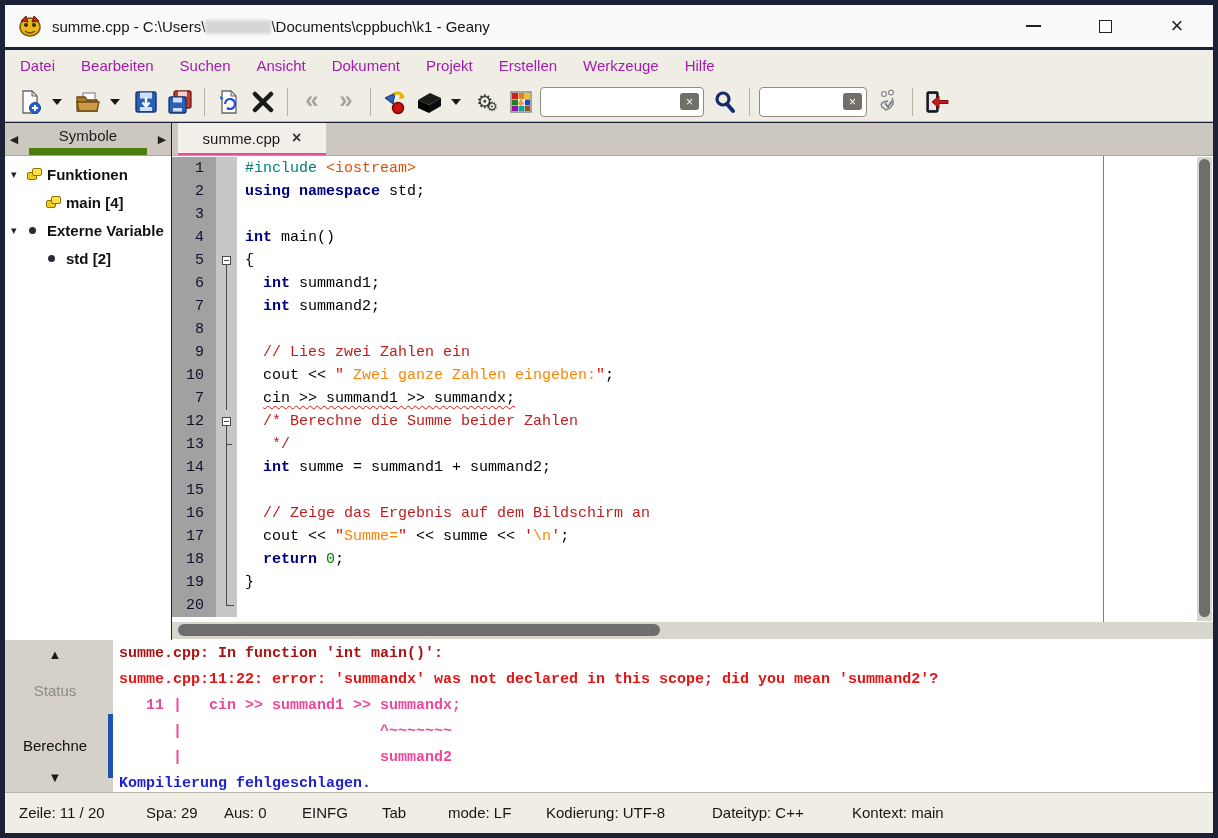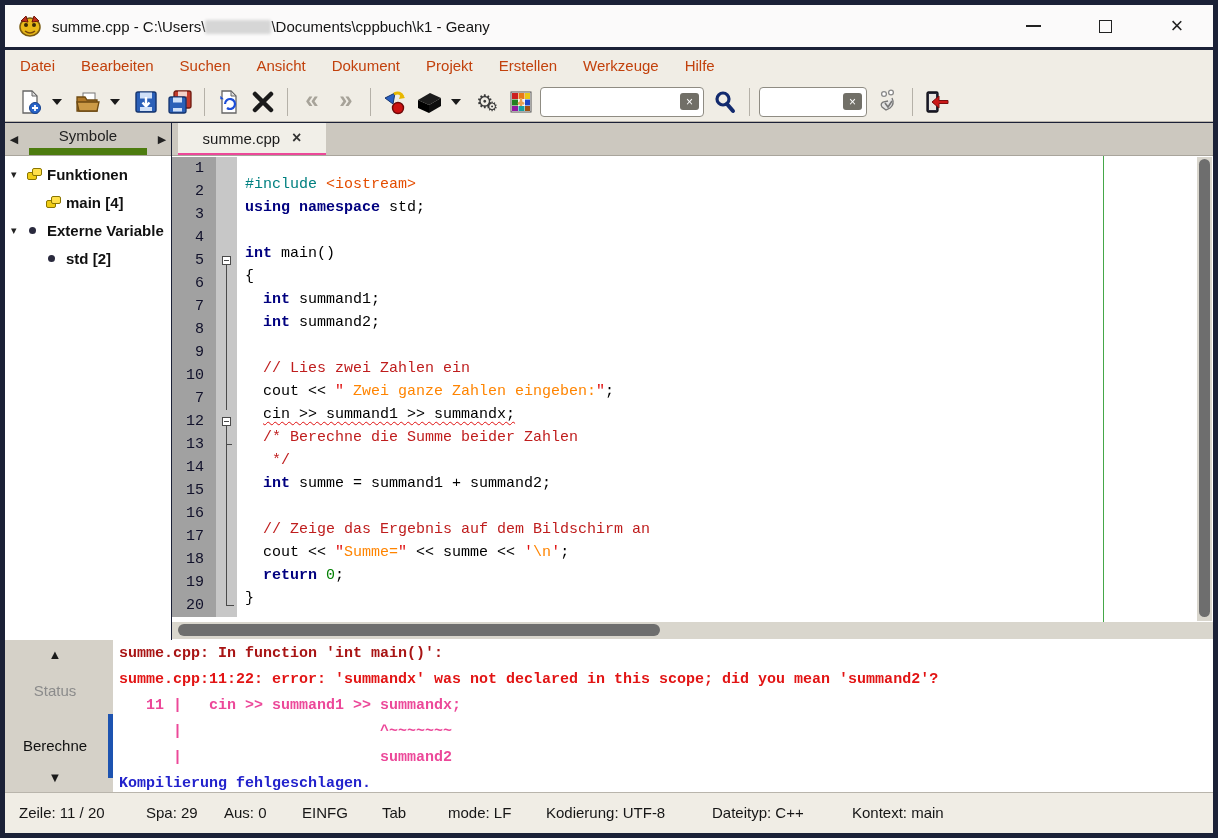--- a/index.html
+++ b/index.html
@@ -14,21 +14,21 @@
               filter:blur(1.5px); vertical-align:-2px; }
   .win-controls { margin-left:auto; display:flex; height:100%; }
   .win-btn { width:72px; height:100%; display:flex; align-items:center; justify-content:center; }
   .glyph-min { width:15px; height:2px; background:#222; }
   .glyph-max { width:13px; height:13px; border:1.6px solid #222; }
   .glyph-close { font-size:22px; color:#222; font-weight:400; line-height:1; }
 
   
   .menubar { position:absolute; left:5px; top:50px; right:5px; height:32px; background:#f0ede5;
              display:flex; align-items:center; padding-left:2px; }
-  .menu-item { padding:0 13px; font-size:15px; color:#c2410c; line-height:32px; }
+  .menu-item { padding:0 13px; font-size:15px; color:#a21caf; line-height:32px; }
 
   
   .toolbar { position:absolute; left:5px; top:82px; right:5px; height:40px; background:#f0ede5;
              border-bottom:1px solid #b9b5ac; display:flex; align-items:center; padding-left:10px; }
   .tbtn { width:30px; height:32px; display:flex; align-items:center; justify-content:center; margin-right:4px; }
   .tdrop { width:16px; height:32px; display:flex; align-items:center; justify-content:center; margin-right:8px; }
   .tri-down { width:0; height:0; border-left:5px solid transparent; border-right:5px solid transparent; border-top:6px solid #1a1a1a; }
   .tsep { width:1px; height:28px; background:#b5b1a8; margin:0 9px 0 5px; }
   .tentry { width:164px; height:30px; background:#fff; border:1px solid #8f8c83; border-radius:4px;
             display:flex; align-items:center; padding:0 4px 0 8px; margin-right:6px; }
@@ -66,21 +66,21 @@
   .crow { display:flex; height:23px; }
   .ln { width:44px; background:#a1a1a1; color:#10102a; font-family:"Liberation Mono",monospace; font-size:15px;
         text-align:right; padding-right:12px; line-height:23px; flex:none; }
   .fold { width:21px; background:#c7c7c7; position:relative; flex:none; }
   .fline { position:absolute; left:10px; width:1px; background:#4a4a4a; }
   .fline.full { top:0; bottom:0; } .fline.below { top:16px; bottom:0; } .fline.half { top:0; height:12px; }
   .fbox { position:absolute; left:6px; top:7px; width:9px; height:9px; background:#fff; border:1px solid #4a4a4a; }
   .fbox::after { content:""; position:absolute; left:1px; top:3px; width:5px; height:1px; background:#4a4a4a; }
   .fcorner { position:absolute; left:10px; top:11px; width:8px; height:1px; background:#4a4a4a; }
   .ftick { position:absolute; left:10px; top:11px; width:6px; height:1px; background:#4a4a4a; }
-  .code { padding-left:8px; white-space:pre; font-family:"Liberation Mono",monospace; font-size:15px; line-height:23px; color:#000;margin-top:16px; }
+  .code { padding-left:8px; white-space:pre; font-family:"Liberation Mono",monospace; font-size:15px; line-height:23px; color:#000; }
   .c-kw { color:#00007f; font-weight:bold; }
   .c-prep { color:#008080; }
   .c-incl { color:#e44d00; }
   .c-str { color:#ff8400; }
   .c-strq { color:#e01010; }
   .c-num { color:#007f00; }
   .c-cmt { color:#bf1d1d; }
   .c-pln { color:#000; }
   .c-sq { text-decoration:underline wavy #e01010 1px; text-decoration-skip-ink:none; text-underline-offset:3px; }
   .green-line { position:absolute; left:931px; top:0; bottom:0; width:1px; background:#45a749; }

